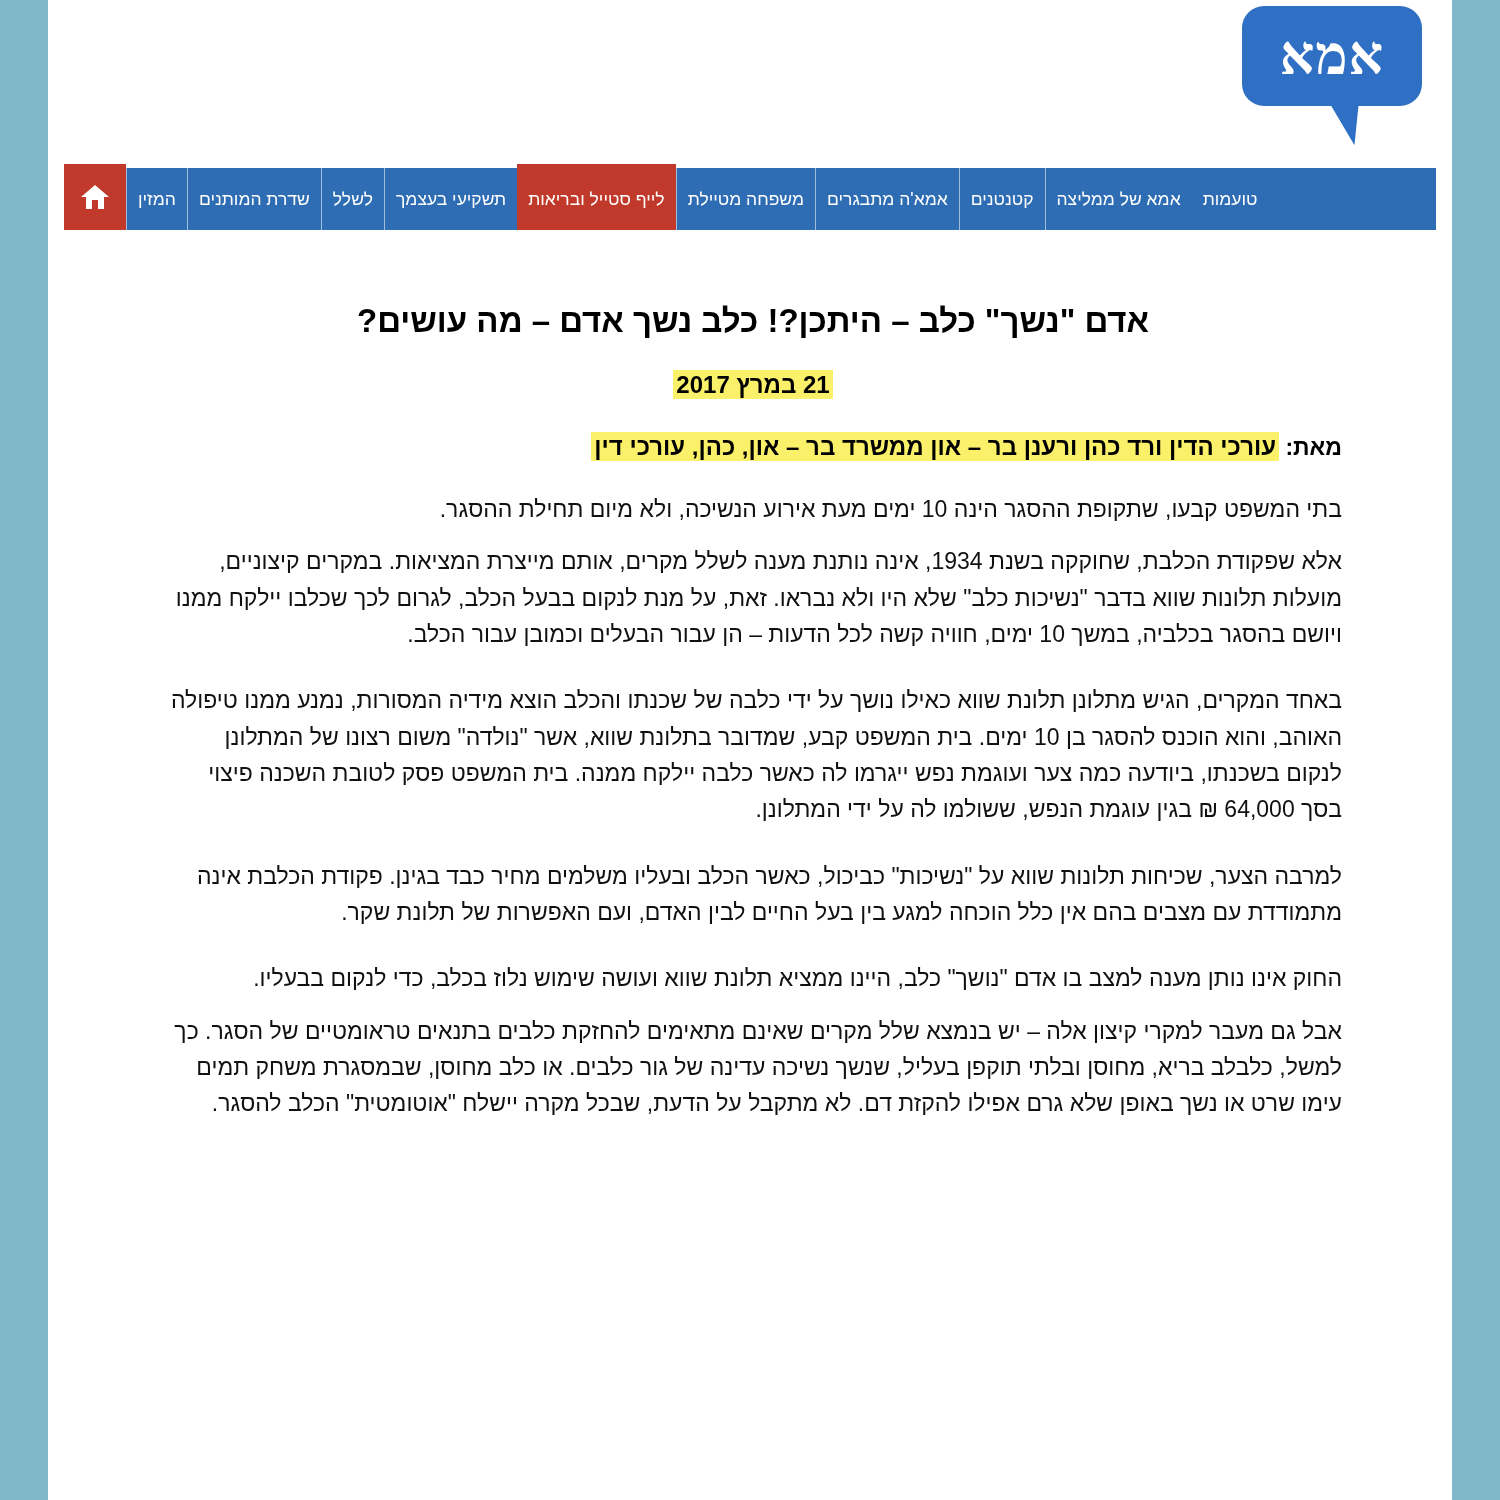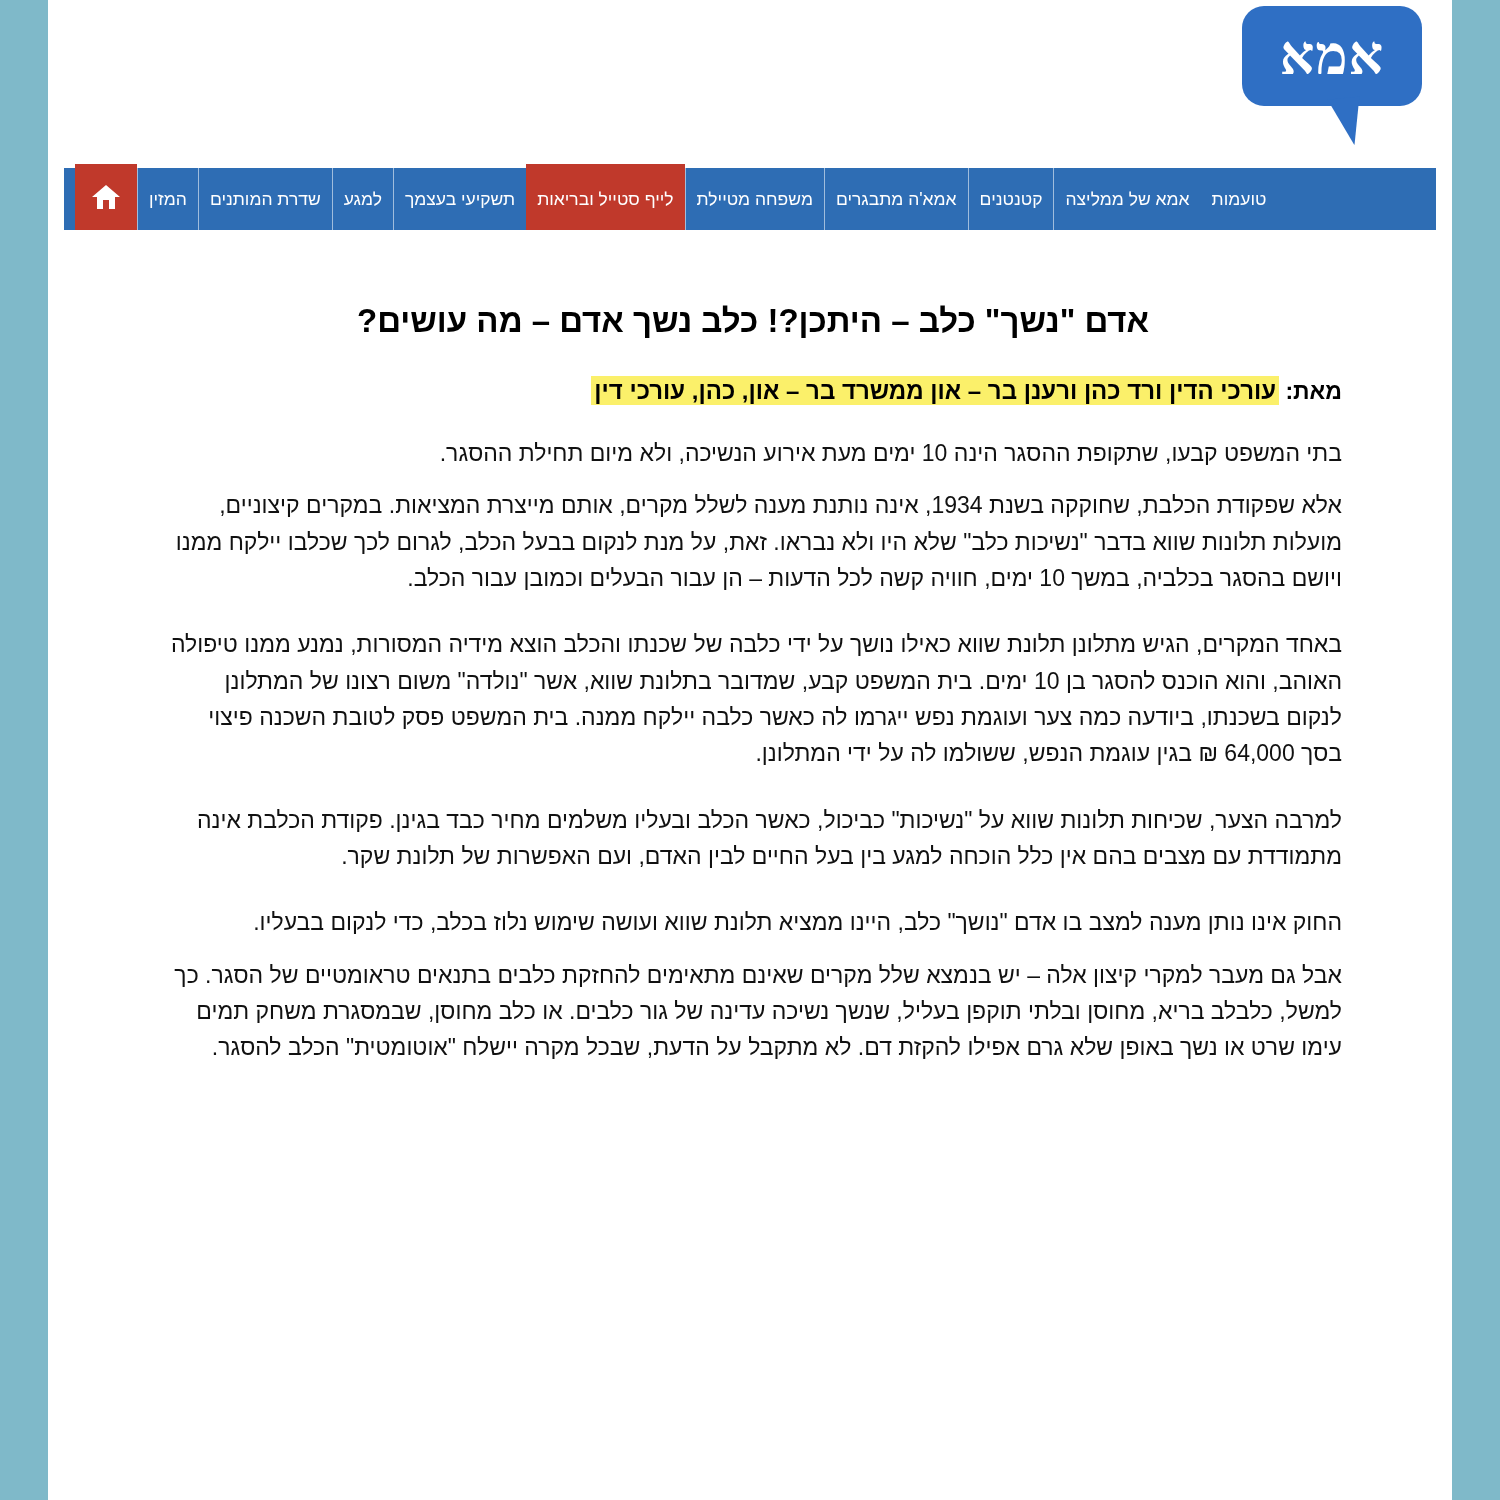--- a/index.html
+++ b/index.html
@@ -69,21 +69,20 @@
     position: absolute;
     left: 16px;
     top: 168px;
     width: 1372px;
     height: 62px;
     background: #2e6db4;
     display: flex;
     flex-direction: row-reverse;
     align-items: stretch;
     box-sizing: border-box;
-    padding-left: 11px;
   }
   .nav-home {
     width: 62px;
     background: #c0392b;
     display: flex;
     align-items: center;
     justify-content: center;
     margin-top: -4px;
     height: 66px;
     box-sizing: border-box;
@@ -173,33 +172,36 @@
     <div class="nav-home">
       <span class="home-icon">
         <svg width="30" height="28" viewBox="0 0 30 28">
           <polygon points="15,2 29,14 24,14 24,26 6,26 6,14 1,14" fill="#ffffff"></polygon>
           <rect x="12" y="17" width="6" height="9" fill="#c0392b"></rect>
         </svg>
       </span>
     </div>
     <div class="nav-item">המזין</div>
     <div class="nav-item">שדרת המותנים</div>
-    <div class="nav-item">למגע</div>
+    <div class="nav-item">לשלל</div>
     <div class="nav-item">תשקיעי בעצמך</div>
     <div class="nav-item active">לייף סטייל ובריאות</div>
     <div class="nav-item">משפחה מטיילת</div>
     <div class="nav-item">אמא'ה מתבגרים</div>
     <div class="nav-item">קטנטנים</div>
     <div class="nav-item">אמא של ממליצה</div>
     <div class="nav-item">טועמות</div>
   </nav>
 
   <article class="article">
     <h1 class="title">אדם "נשך" כלב – היתכן?! כלב נשך אדם – מה עושים?</h1>
 
+    <div class="date-line">
+      <span class="hl">21 במרץ 2017</span>
+    </div>
 
 
     <div class="byline">
       <span>מאת:</span>
       <span class="hl">עורכי הדין ורד כהן ורענן בר – און ממשרד בר – און, כהן, עורכי דין</span>
     </div>
 
     <p class="body">בתי המשפט קבעו, שתקופת ההסגר הינה 10 ימים מעת אירוע הנשיכה, ולא מיום תחילת ההסגר.</p>
     <p class="body tight">אלא שפקודת הכלבת, שחוקקה בשנת 1934, אינה נותנת מענה לשלל מקרים, אותם מייצרת המציאות. במקרים קיצוניים, מועלות תלונות שווא בדבר "נשיכות כלב" שלא היו ולא נבראו. זאת, על מנת לנקום בבעל הכלב, לגרום לכך שכלבו יילקח ממנו ויושם בהסגר בכלביה, במשך 10 ימים, חוויה קשה לכל הדעות – הן עבור הבעלים וכמובן עבור הכלב.</p>
     <p class="body">באחד המקרים, הגיש מתלונן תלונת שווא כאילו נושך על ידי כלבה של שכנתו והכלב הוצא מידיה המסורות, נמנע ממנו טיפולה האוהב, והוא הוכנס להסגר בן 10 ימים. בית המשפט קבע, שמדובר בתלונת שווא, אשר "נולדה" משום רצונו של המתלונן לנקום בשכנתו, ביודעה כמה צער ועוגמת נפש ייגרמו לה כאשר כלבה יילקח ממנה. בית המשפט פסק לטובת השכנה פיצוי בסך 64,000 ₪ בגין עוגמת הנפש, ששולמו לה על ידי המתלונן.</p>

